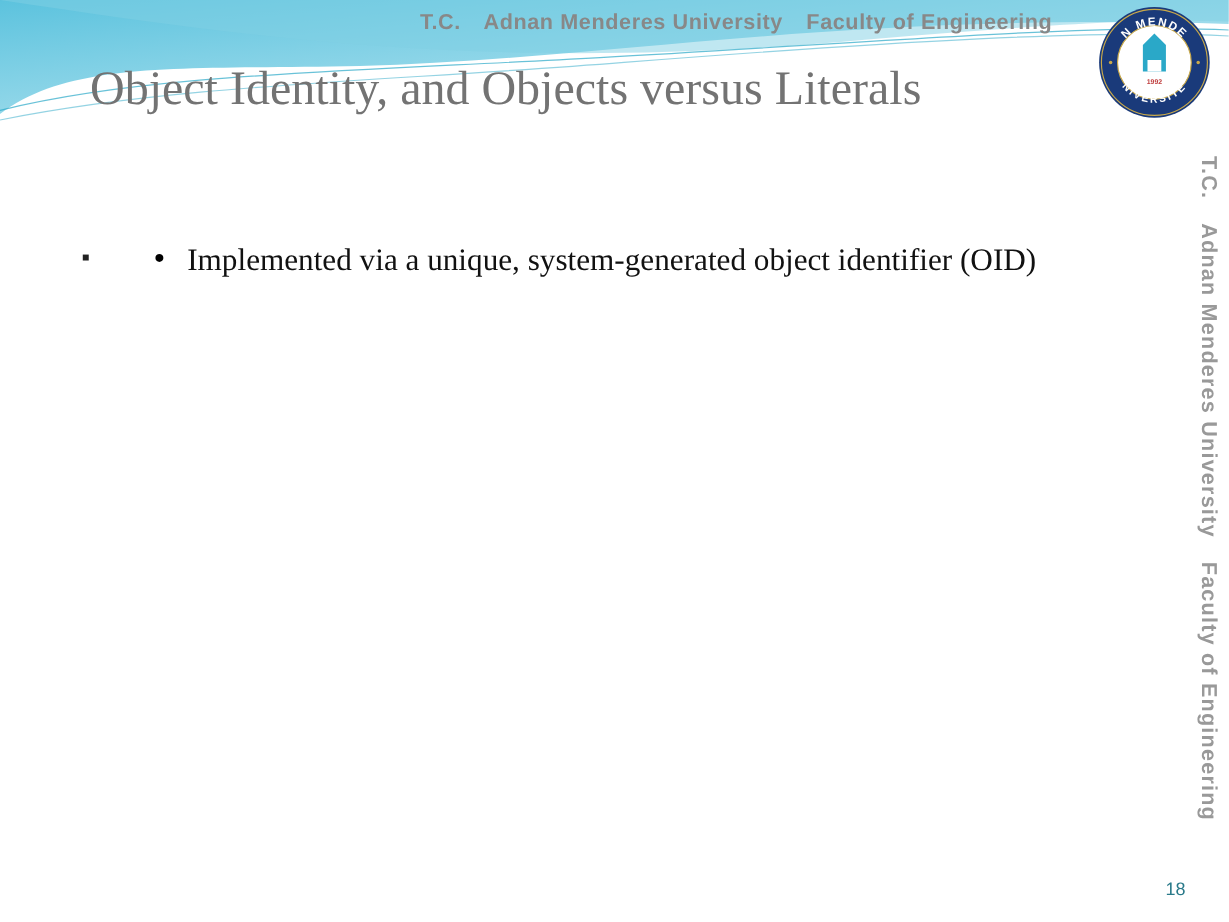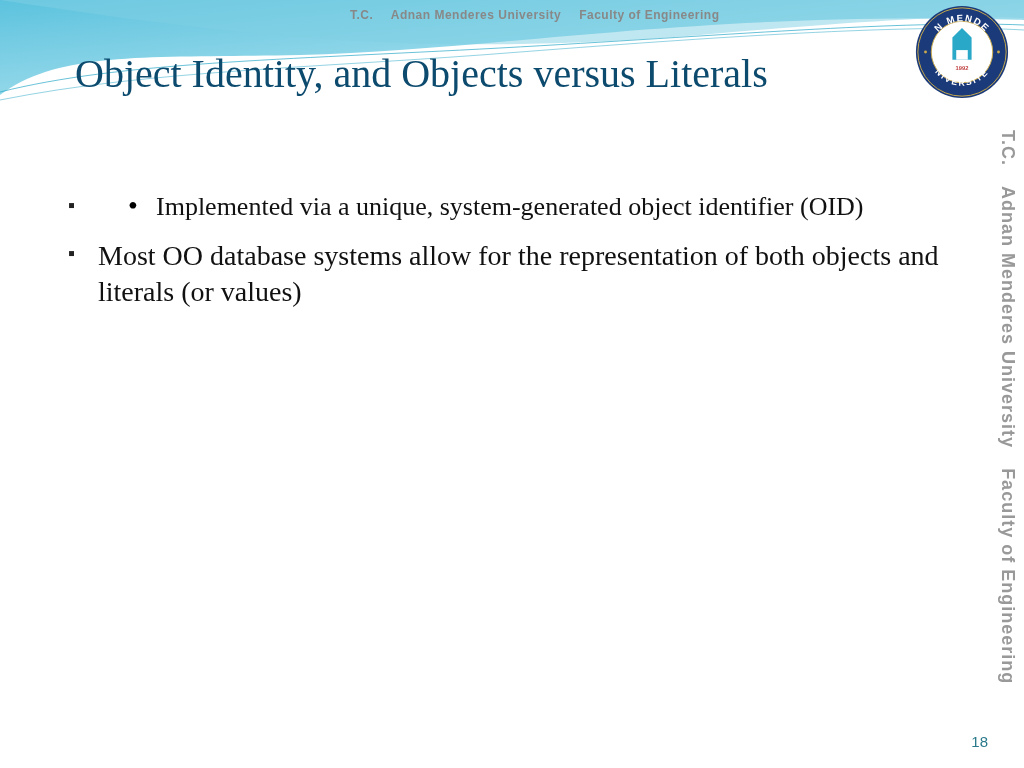--- a/index.html
+++ b/index.html
@@ -18,21 +18,21 @@
       width: 100%;
       height: 125px;
       z-index: 1;
     }
     .header-text {
       position: absolute;
       top: 8px;
       left: 350px;
       font-family: Arial, sans-serif;
       font-weight: bold;
-      font-size: 12px;
+      font-size: 18px;
       color: #888;
       letter-spacing: 0.5px;
       z-index: 3;
     }
     .header-text .tc { margin-right: 14px; }
     .header-text .uni { margin-right: 14px; }
     .logo {
       position: absolute;
       top: 4px;
       right: 14px;
@@ -55,21 +55,21 @@
       letter-spacing: 1px;
       z-index: 2;
     }
     .vertical-text .vtc { margin-bottom: 14px; }
     .vertical-text .vuni { margin-bottom: 14px; }
     .slide-title {
       position: absolute;
       top: 50px;
       left: 75px;
       font-size: 40px;
-      color: #0c4a6e;
+      color: #737373;
       font-weight: normal;
       z-index: 5;
       text-align: center;
     }
     .content {
       position: absolute;
       top: 190px;
       left: 68px;
       right: 80px;
       font-size: 28px;
@@ -90,21 +90,21 @@
       content: "▪";
       position: absolute;
       left: 0px;
       top: 2px;
       font-size: 20px;
       color: #222;
     }
     ul.level2 {
       list-style: none;
       padding-left: 30px;
-      margin-top: 0;
+      margin-top: 10px;
       font-size: 26px;
     }
     ul.level2 > li {
       position: relative;
       padding-left: 28px;
       margin-bottom: 14px;
     }
     ul.level2 > li::before {
       content: "•";
       position: absolute;
@@ -176,19 +176,16 @@
 
 <div class="content">
   <ul class="level1">
     <li>
       <ul class="level2">
         <li>
           <span>Implemented via a unique, system-generated object identifier (OID)</span>
         </li>
       </ul>
     </li>
-    <li>
-      <span>Most OO database systems allow for the representation of both objects and literals (or values)</span>
-    </li>
   </ul>
 </div>
 
 <div class="page-number">18</div>
 
 </body></html>

